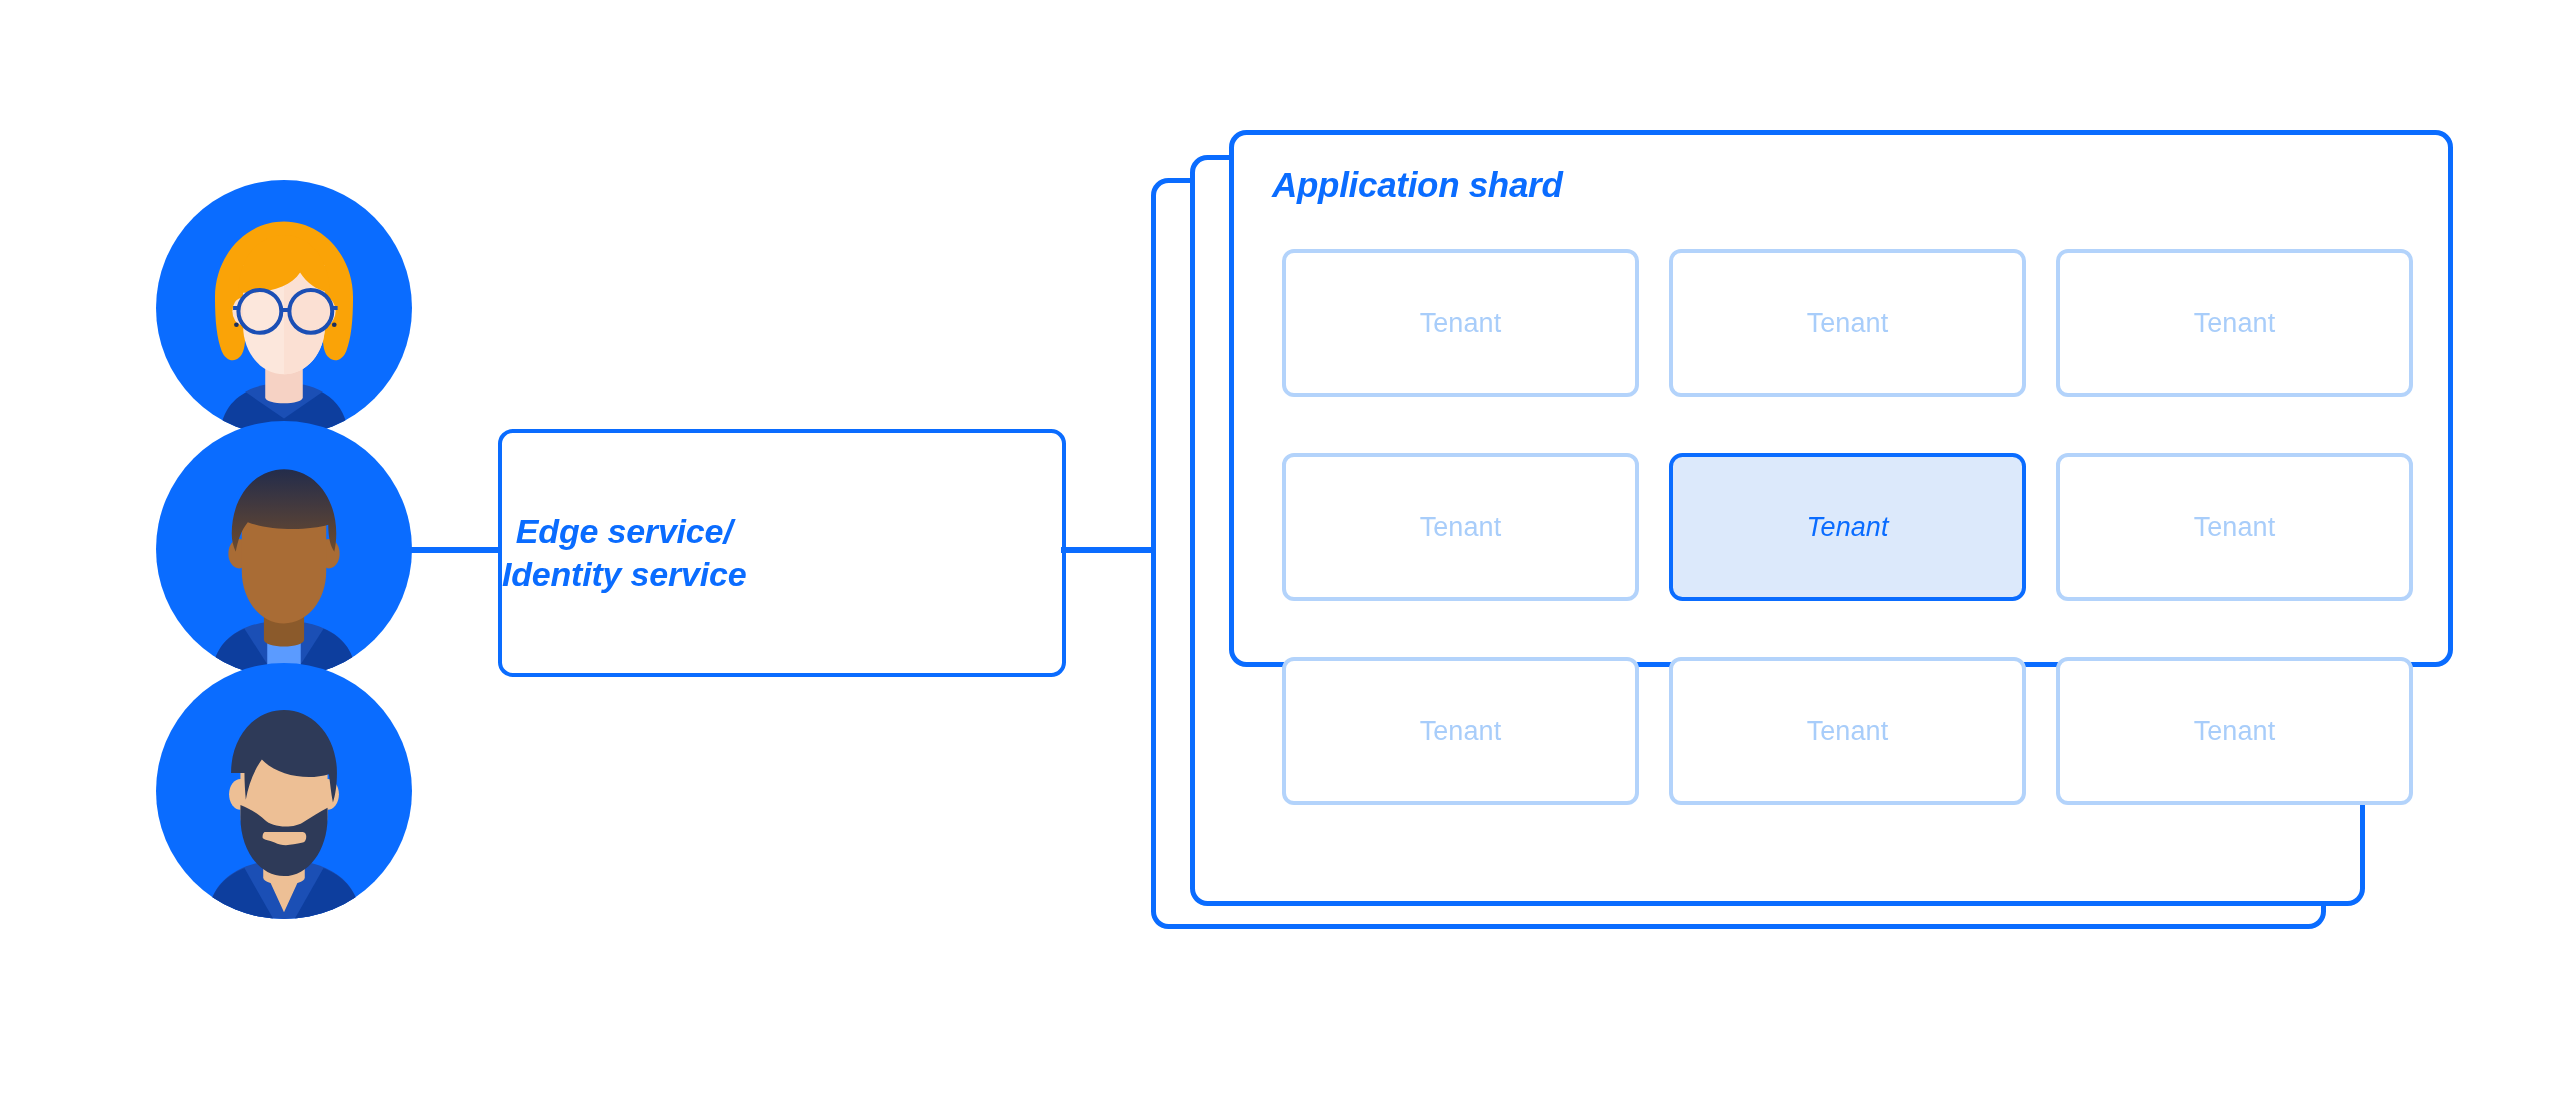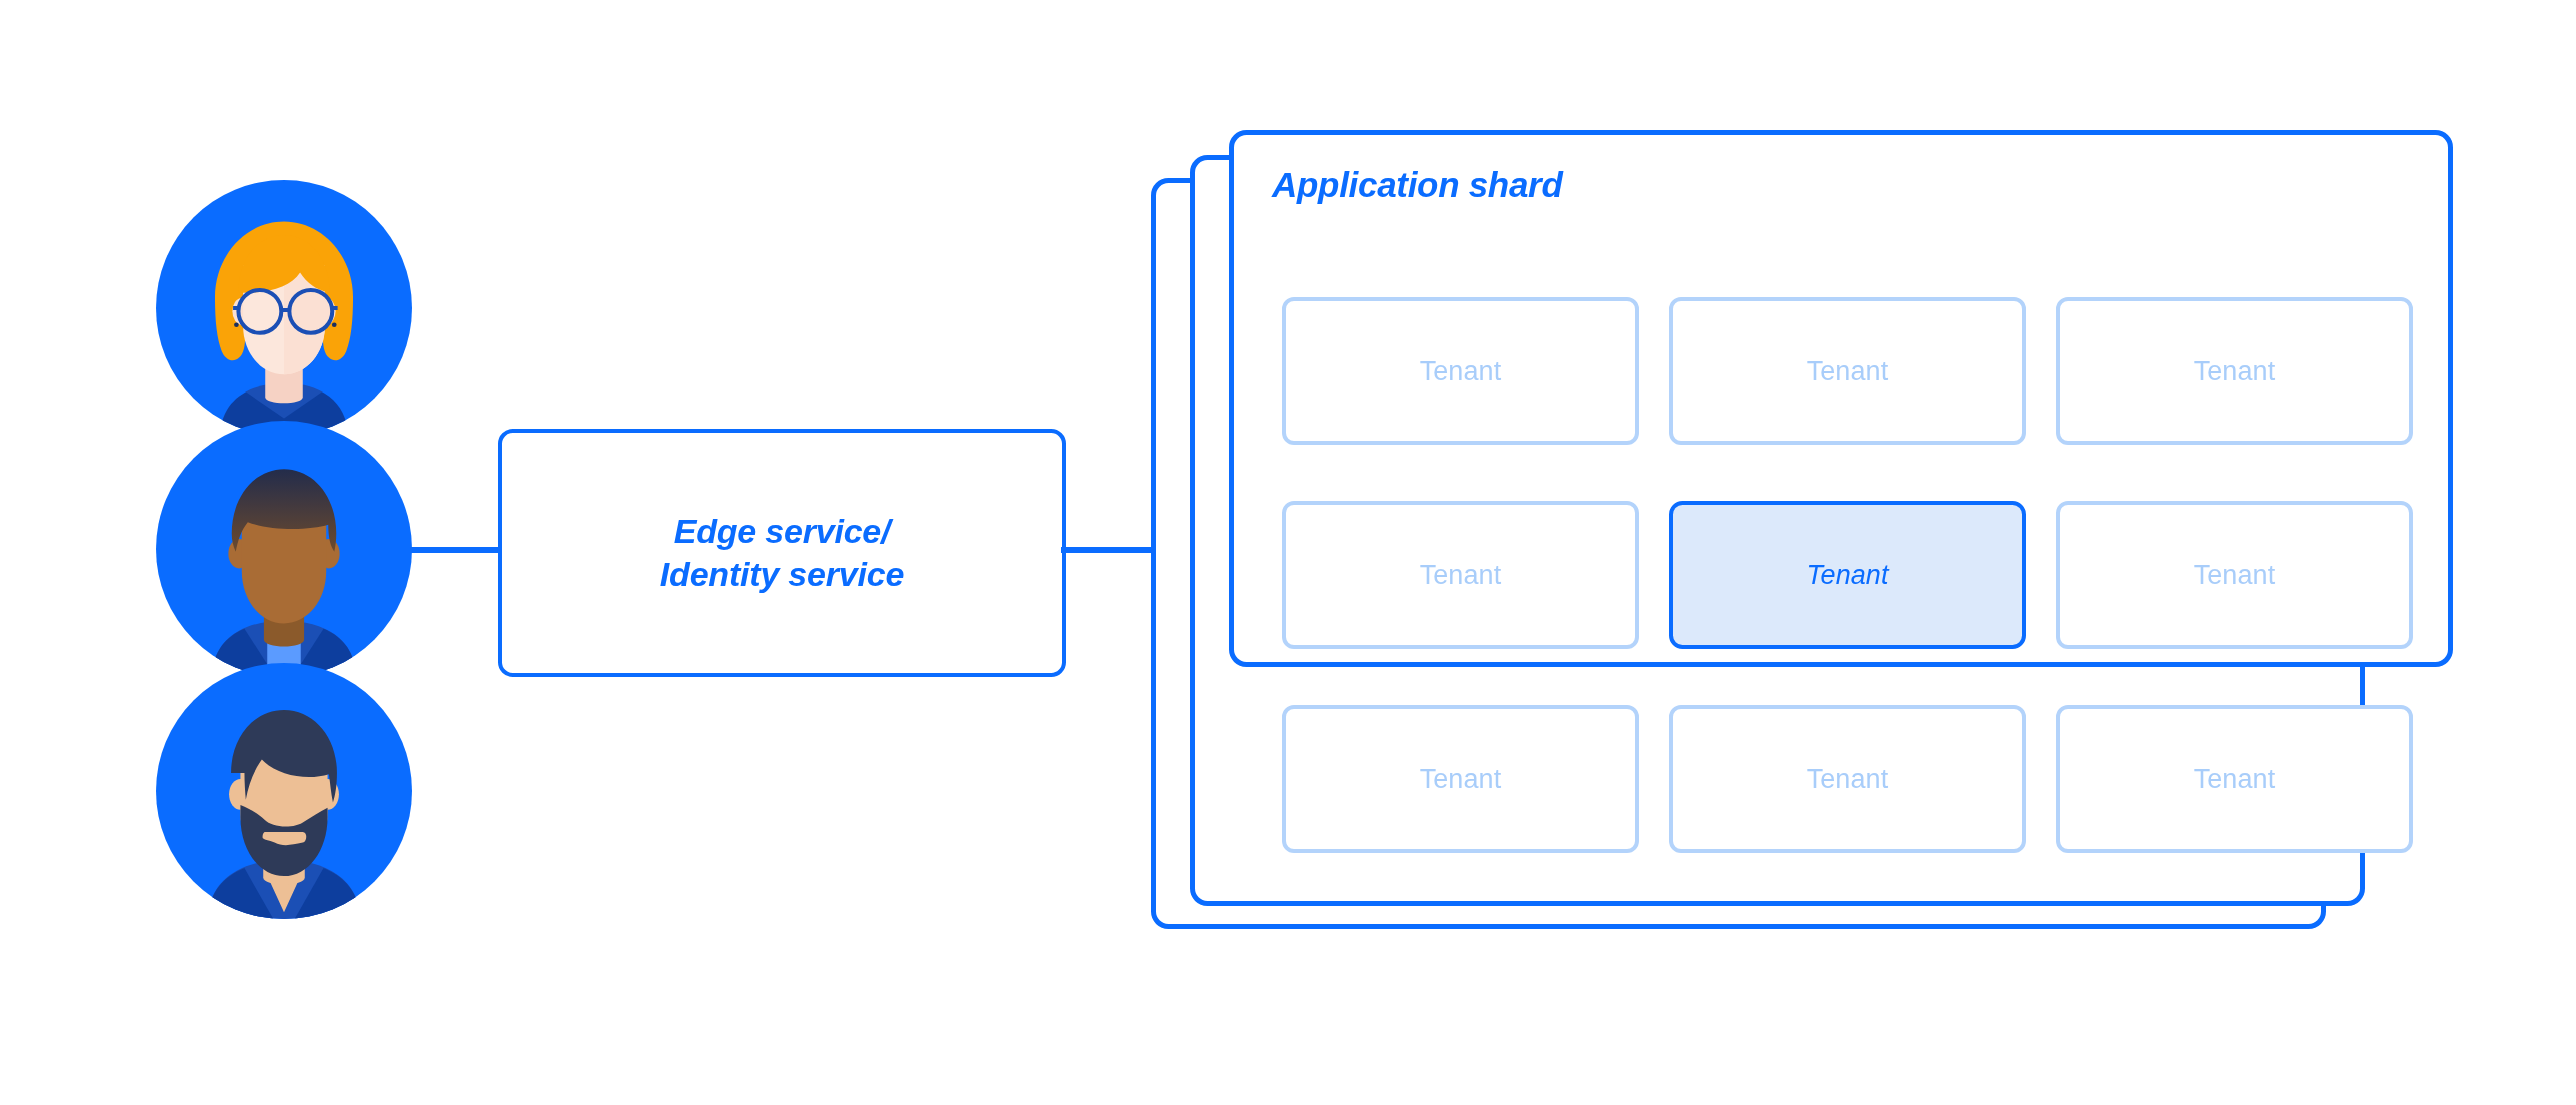--- a/index.html
+++ b/index.html
@@ -55,21 +55,21 @@
     left: 498px;
     top: 429px;
     width: 568px;
     height: 248px;
     box-sizing: border-box;
     border: 4.7px solid #0A6CFF;
     border-radius: 14.8px;
     background: #ffffff;
     display: flex;
     align-items: center;
-    justify-content: center;
+    justify-content: flex-start;
   }
   #edge-service-label {
     font-style: italic;
     font-weight: 600;
     font-size: 34px;
     line-height: 1.26;
     color: #0A6CFF;
     text-align: center;
     white-space: pre-line;
     letter-spacing: -0.2px;
@@ -131,21 +131,20 @@
   #tenant-grid {
     position: absolute;
     left: 48px;
     top: 114px;
     width: 1131px;
     display: grid;
     grid-template-columns: repeat(3, 357px);
     grid-template-rows: repeat(3, 148px);
     column-gap: 30px;
     row-gap: 56px;
-    margin-top: 48px;
   }
   .tenant-box {
     box-sizing: border-box;
     border: 4px solid #B3D3FB;
     border-radius: 12px;
     background: #ffffff;
     display: flex;
     align-items: center;
     justify-content: center;
   }

